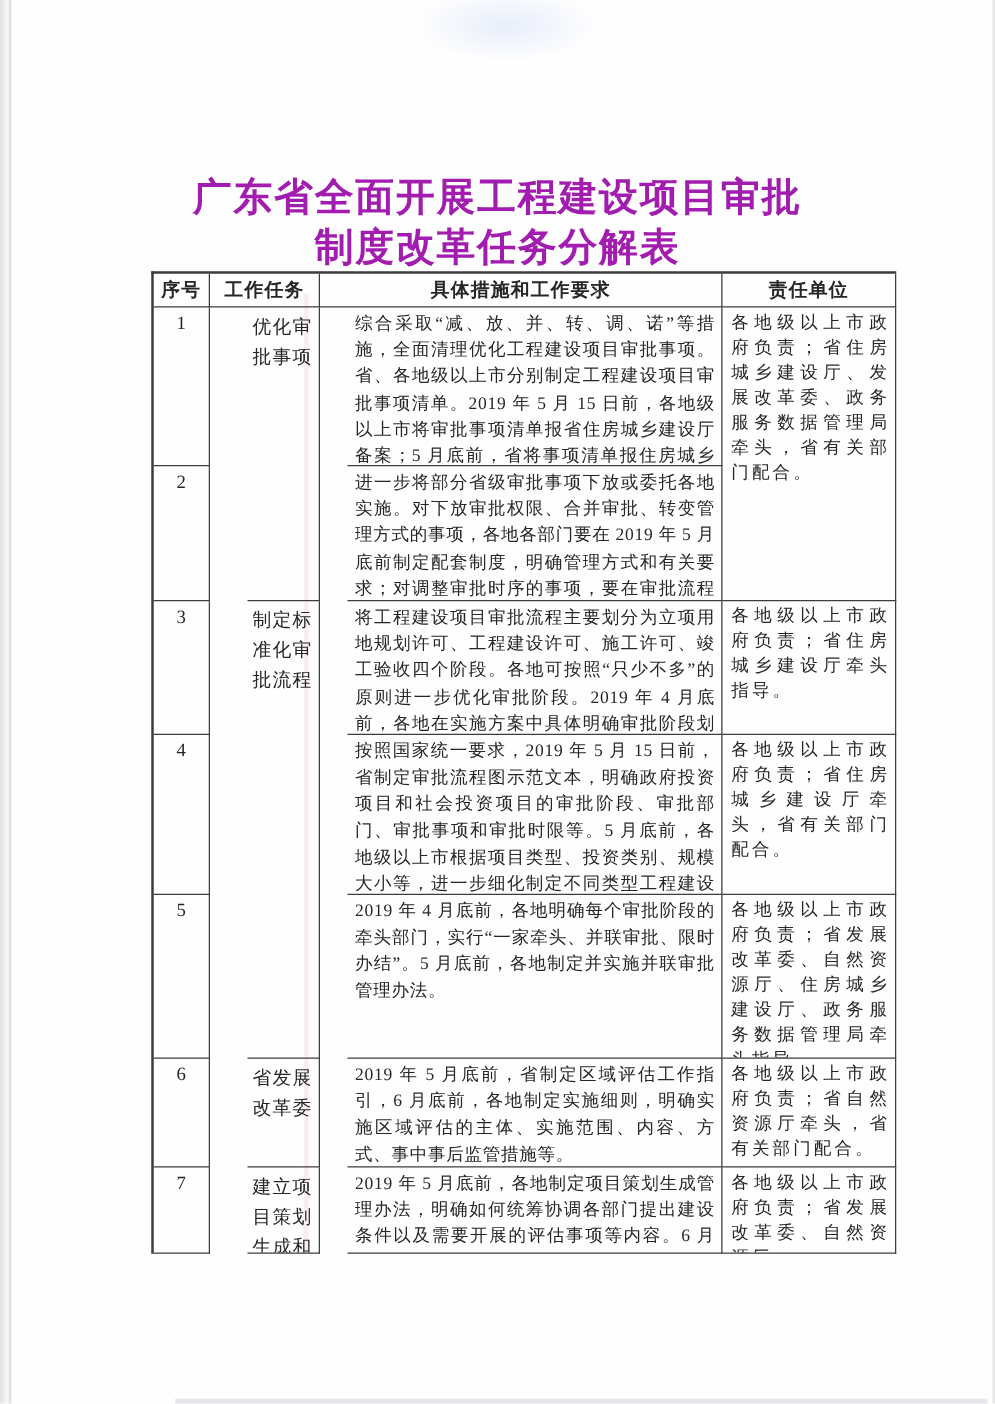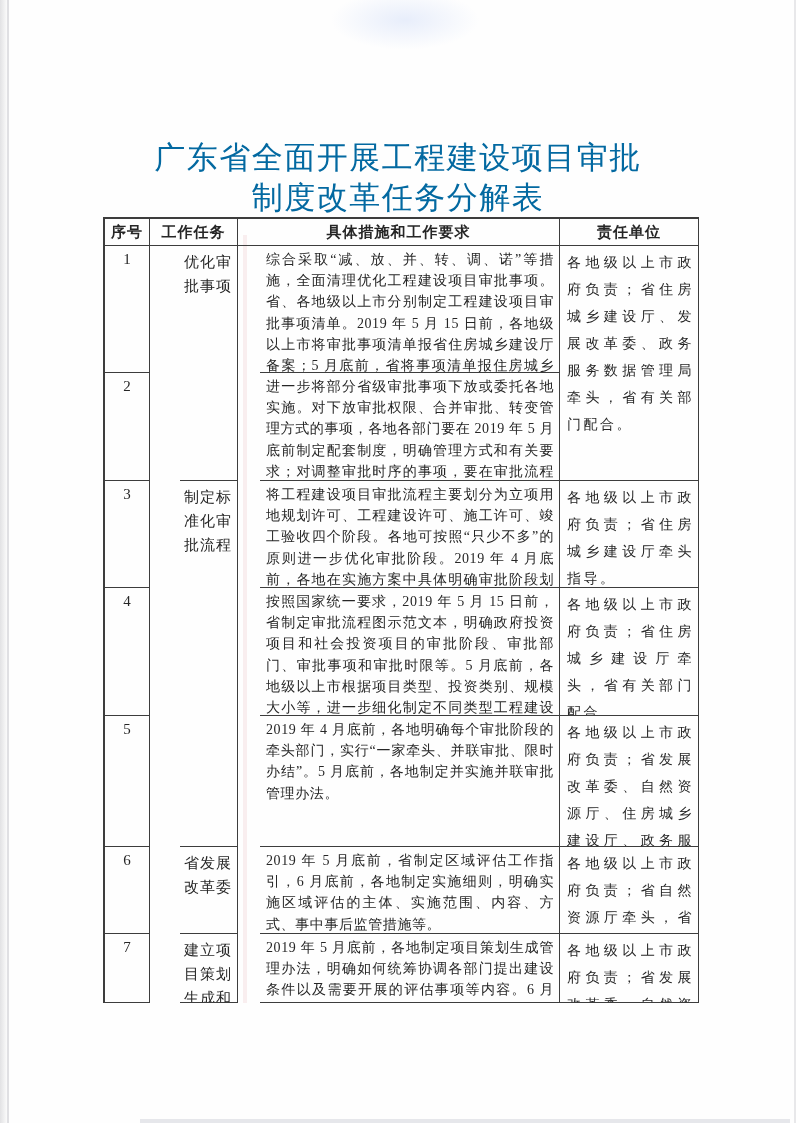--- a/index.html
+++ b/index.html
@@ -33,28 +33,28 @@
     background: rgba(236,192,198,.26);
   }
   .smudge-bottom {
     position: absolute; left: 140px; bottom: 0; width: 650px; height: 4px;
     background: rgba(206,208,216,.5);
   }
   
   .title {
     position: absolute; top: 138px; left: 0; width: 796px;
     text-align: center;
-    font-weight: 400;
+    font-weight: 700;
     font-size: 31px; line-height: 40px;
     letter-spacing: 1.5px;
-    color: #0369a1;
+    color: #a21caf;
   }
   
   .tbl {
-    position: absolute; left: 103px; top: 217px;
+    position: absolute; left: 121px; top: 217px;
     display: grid;
     grid-template-columns: 45px 30px 58px 322px 139px;
     grid-template-rows: 27px 127px 108px 107px 128px 131px 87px 69px;
     border-top: 2px solid #3d3d3d;
     border-left: 2px solid #3d3d3d;
   }
   .cell {
     border-right: 1.6px solid #3d3d3d;
     border-bottom: 1.6px solid #3d3d3d;
     box-sizing: border-box;
@@ -78,21 +78,21 @@
     letter-spacing: 1px;
   }
   .measures {
     font-size: 14px; line-height: 21.2px;
     padding: 3px 5px 0 6px;
     text-align: justify;
     letter-spacing: 0.6px;
     margin-left: 22px;
   }
   .resp {
-    font-size: 14px; line-height: 27px;
+    font-size: 14px; line-height: 20px;
     padding: 3px 4px 0 7px;
     text-align: justify;
     letter-spacing: 2.5px;
   }
 </style>
 </head>
 <body>
 
 <div class="edge-left"></div>
 <div class="crease"></div>

